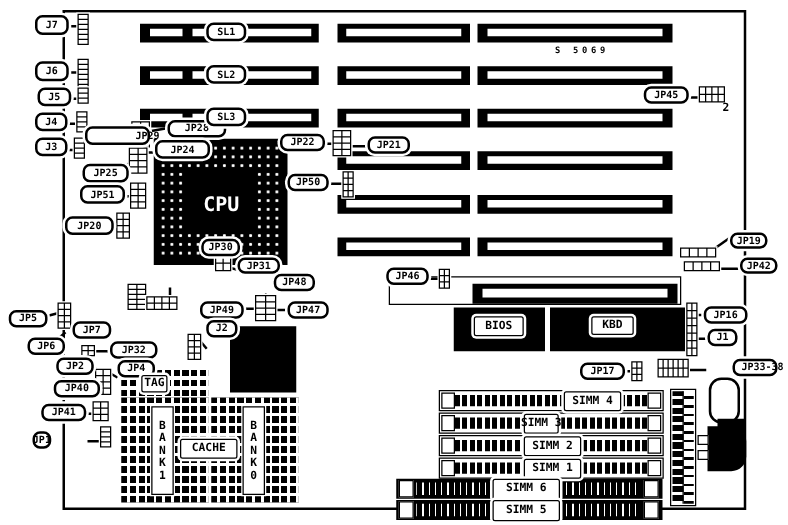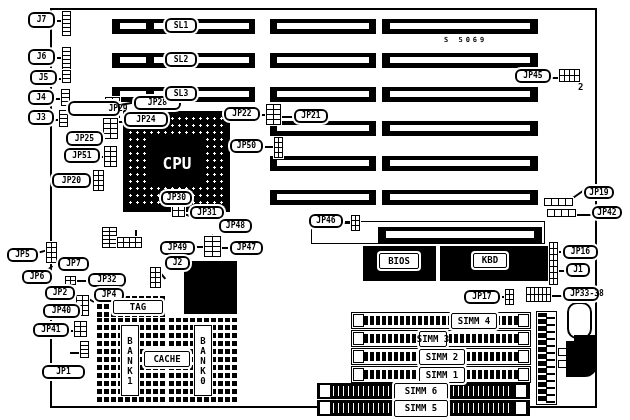--- a/index.html
+++ b/index.html
@@ -455,39 +455,39 @@
     <div class="abs c" style="left: 165px; top: 52px; width: 32px; height: 15px;">SL2</div>
     <div class="abs c" style="left: 165px; top: 86px; width: 32px; height: 15px;">SL3</div>
     <div class="abs c" style="left: 224px; top: 107px; width: 36px; height: 14px;">JP22</div>
     <div class="abs c" style="left: 294px; top: 109px; width: 34px; height: 14px;">JP21</div>
     <div class="abs c" style="left: 230px; top: 139px; width: 33px; height: 14px;">JP50</div>
     <div class="abs c" style="left: 515px; top: 69px; width: 36px; height: 14px;">JP45</div>
     <div class="abs c" style="left: 584px; top: 186px; width: 30px; height: 13px;">JP19</div>
     <div class="abs c" style="left: 592px; top: 206px; width: 30px; height: 13px;">JP42</div>
     <div class="abs c" style="left: 563px; top: 245px; width: 35px; height: 14px;">JP16</div>
     <div class="abs c" style="left: 566px; top: 263px; width: 24px; height: 14px;">J1</div>
-    <div class="abs c" style="left: 563px; top: 287px; width: 36px; height: 14px; padding-left: 12px;">JP33-38</div>
+    <div class="abs c" style="left: 586px; top: 287px; width: 36px; height: 14px; padding-left: 12px;">JP33-38</div>
     <div class="abs c" style="left: 464px; top: 290px; width: 36px; height: 14px;">JP17</div>
     <div class="abs c" style="left: 309px; top: 214px; width: 34px; height: 14px;">JP46</div>
     <div class="abs c" style="left: 161px; top: 191px; width: 31px; height: 14px;">JP30</div>
     <div class="abs c" style="left: 190px; top: 206px; width: 34px; height: 13px;">JP31</div>
     <div class="abs c" style="left: 219px; top: 219px; width: 33px; height: 14px;">JP48</div>
     <div class="abs c" style="left: 160px; top: 241px; width: 35px; height: 14px;">JP49</div>
     <div class="abs c" style="left: 230px; top: 241px; width: 33px; height: 14px;">JP47</div>
     <div class="abs c" style="left: 165px; top: 256px; width: 25px; height: 14px;">J2</div>
     <div class="abs c" style="left: 7px; top: 248px; width: 31px; height: 14px;">JP5</div>
     <div class="abs c" style="left: 58px; top: 257px; width: 31px; height: 14px;">JP7</div>
     <div class="abs c" style="left: 22px; top: 270px; width: 30px; height: 14px;">JP6</div>
     <div class="abs c" style="left: 88px; top: 273px; width: 38px; height: 14px;">JP32</div>
     <div class="abs c" style="left: 45px; top: 286px; width: 30px; height: 14px;">JP2</div>
     <div class="abs c" style="left: 94px; top: 288px; width: 30px; height: 14px;">JP4</div>
     <div class="abs c" style="left: 43px; top: 304px; width: 37px; height: 14px;">JP40</div>
     <div class="abs c" style="left: 33px; top: 323px; width: 36px; height: 14px;">JP41</div>
-    <div class="abs c" style="left: 42px; top: 345px; width: 43px; height: 14px; margin-top: 20px;">JP1</div>
-    <div class="abs t" style="left: 113px; top: 300px; width: 50px; height: 14px;">TAG</div>
+    <div class="abs c" style="left: 26px; top: 345px; width: 15px; height: 14px;">JP1</div>
+    <div class="abs t" style="left: 113px; top: 300px; width: 21px; height: 14px;">TAG</div>
     <div class="abs t" style="left: 144px; top: 351px; width: 46px; height: 16px;">CACHE</div>
     <div class="abs v" style="left: 121px; top: 325px; width: 18px; height: 71px;">BANK1</div>
     <div class="abs v" style="left: 194px; top: 325px; width: 18px; height: 71px;">BANK0</div>
     <div class="abs free" style="left: 158px; top: 155px; width: 38px; height: 16px;">CPU</div>
     <div class="abs t" style="left: 379px; top: 253px; width: 40px; height: 16px;">BIOS</div>
     <div class="abs t" style="left: 473px; top: 253px; width: 34px; height: 15px;">KBD</div>
     <div class="abs t" style="left: 419px; top: 313px; width: 46px; height: 16px; margin-left: 32px;">SIMM 4</div>
     <div class="abs t" style="left: 419px; top: 331px; width: 28px; height: 16px;">SIMM 3</div>
     <div class="abs t" style="left: 419px; top: 349px; width: 46px; height: 16px;">SIMM 2</div>
     <div class="abs t" style="left: 419px; top: 367px; width: 46px; height: 16px;">SIMM 1</div>

